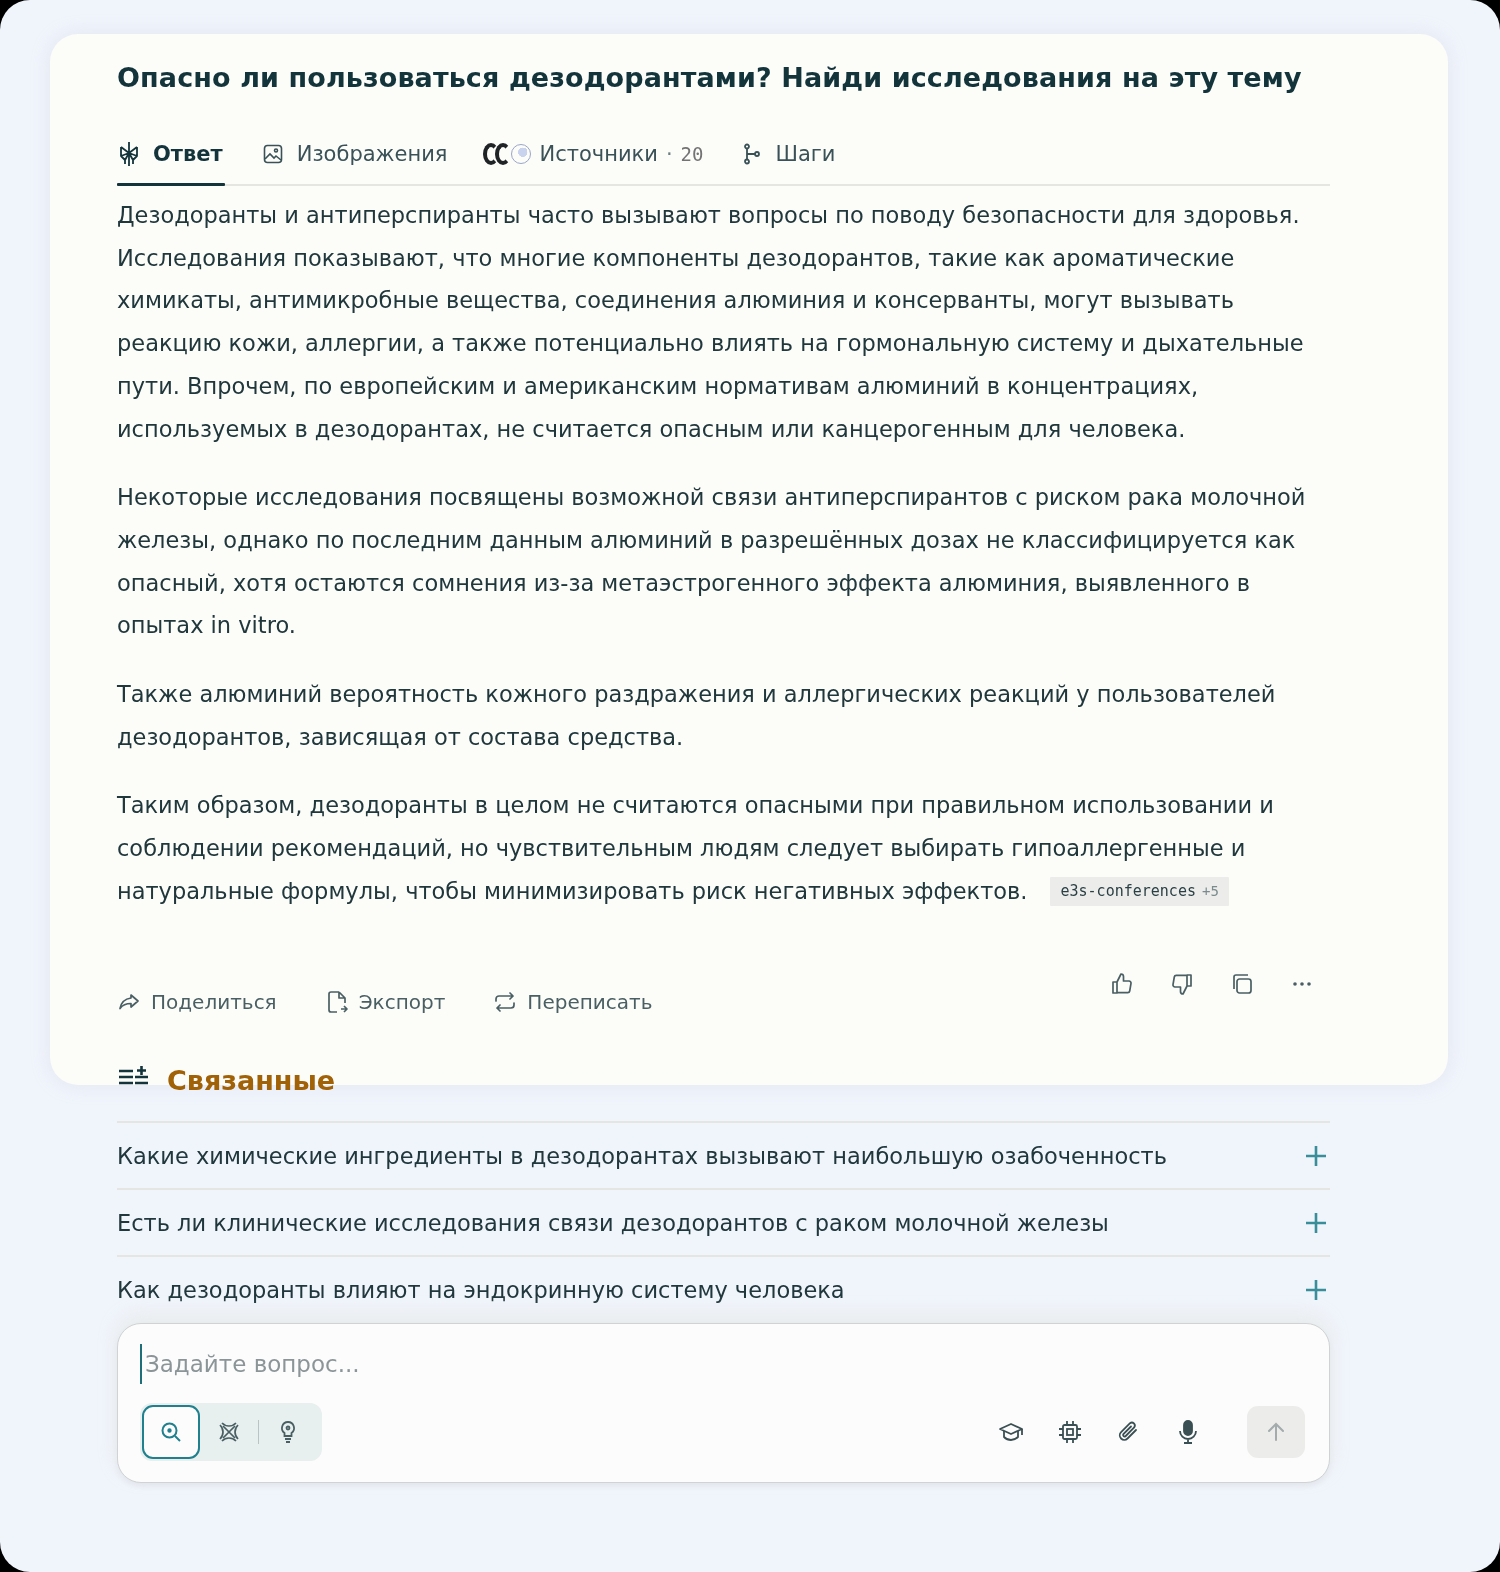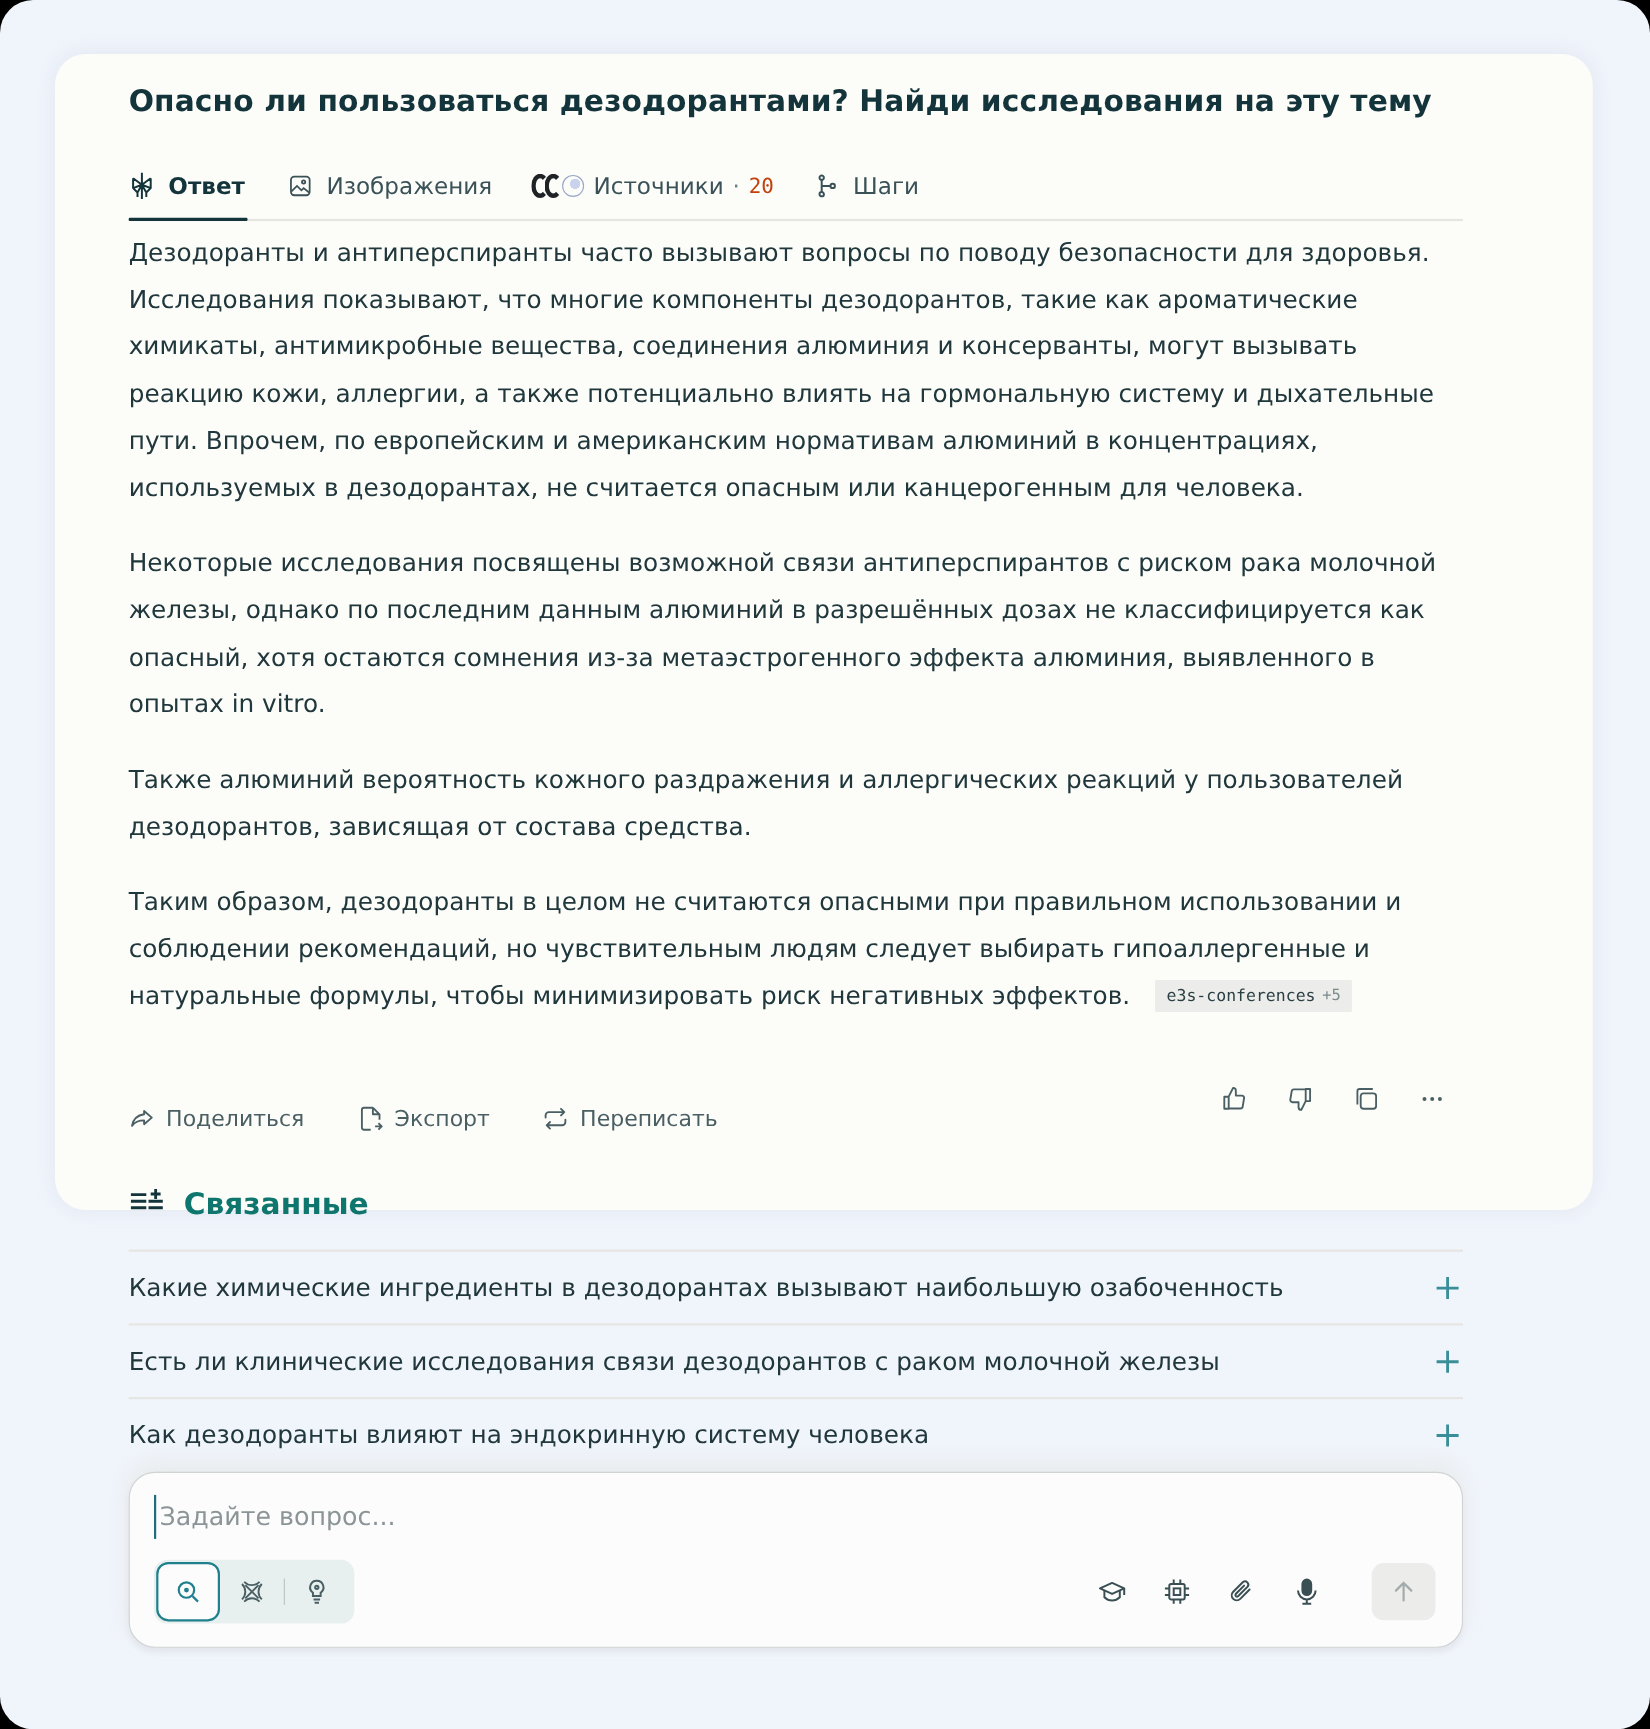--- a/index.html
+++ b/index.html
@@ -4,21 +4,21 @@
 <style>
   * { box-sizing: border-box; margin: 0; padding: 0; }
   html, body { width: 1500px; height: 1572px; background: #000; overflow: hidden; }
   body { font-family: "DejaVu Sans", "Liberation Sans", sans-serif; color: #13343b; }
 
   .frame {
     position: absolute; left: 0; top: 0; width: 1500px; height: 1572px;
     background: #f0f4fb; border-radius: 30px;
   }
   .card {
-    position: absolute; left: 50px; top: 49px; width: 1398px; height: 1051px;
+    position: absolute; left: 50px; top: 34px; width: 1398px; height: 1051px;
     background: #fcfcf9; border-radius: 28px;
     box-shadow: 0 0 18px rgba(200, 210, 225, 0.35);
   }
   .inner { position: absolute; left: 67px; top: 0; width: 1213px; }
 
   .title {
     position: absolute; top: 24px; left: 0; width: 1213px;
     font-size: 27px; font-weight: bold; color: #13343b; letter-spacing: 0.1px;
     line-height: 40px; white-space: nowrap;
   }
@@ -33,21 +33,21 @@
     font-size: 21px; color: #3a5257; margin-right: 36px; position: relative;
     cursor: pointer;
     text-align: right;
   }
   .tab .ico { width: 24px; height: 24px; display: inline-flex; align-items: center; justify-content: center; }
   .tab.active { color: #13343b; font-weight: bold; padding-right: 2px; }
   .tab.active::after {
     content: ""; position: absolute; left: 0; right: 0; bottom: -2px; height: 3px;
     background: #13343b; border-radius: 1px;
   }
-  .tab .count { font-family: "DejaVu Sans Mono", "Liberation Mono", monospace; font-size: 19px; color: #c2410c; }
+  .tab .count { font-family: "DejaVu Sans Mono", "Liberation Mono", monospace; font-size: 19px; color: #737373; }
   .tab .dot { color: #6b7f82; margin: 0 -4px; }
   .src-logos { display: inline-flex; align-items: center; }
   .src-logos span {
     width: 16px; height: 22px; border-radius: 50%; border: 4px solid #1f2326;
     border-right-color: transparent; margin-right: -4px; display: inline-block; background: #fcfcf9;
   }
   .src-logos span.globe {
     border: 1.5px solid #9aa6c8; border-radius: 50%; width: 20px; height: 20px;
     background: radial-gradient(circle at 60% 40%, #c9d3ee 0 30%, #fcfcf9 31%);
     margin-left: 4px;
@@ -73,21 +73,21 @@
   .act {
     display: flex; align-items: center; gap: 10px; font-size: 20px; color: #4a5f63;
     margin-right: 48px; cursor: pointer; margin-top: 36px;
   }
   .act svg { width: 24px; height: 24px; }
   .act-right { margin-left: auto; display: flex; align-items: center; gap: 32px; padding-right: 14px; }
   .icon-btn { width: 28px; height: 28px; display: inline-flex; align-items: center; justify-content: center; cursor: pointer; }
 
   .related-head {
     position: absolute; top: 1030px; left: 0; display: flex; align-items: center; gap: 18px;
-    font-size: 27px; color: #0f766e; font-weight: bold;
+    font-size: 27px; color: #a16207; font-weight: bold;
   }
   .related-list { position: absolute; top: 1087px; left: 0; width: 1213px; }
   .rel-item {
     border-top: 2px solid #e5e5e2; height: 67px;
     display: flex; align-items: center; justify-content: space-between;
     font-size: 22.5px; color: #20373c; cursor: pointer;
   }
   .rel-item .plus { width: 24px; height: 24px; margin-right: 2px; }
 
   .composer {

